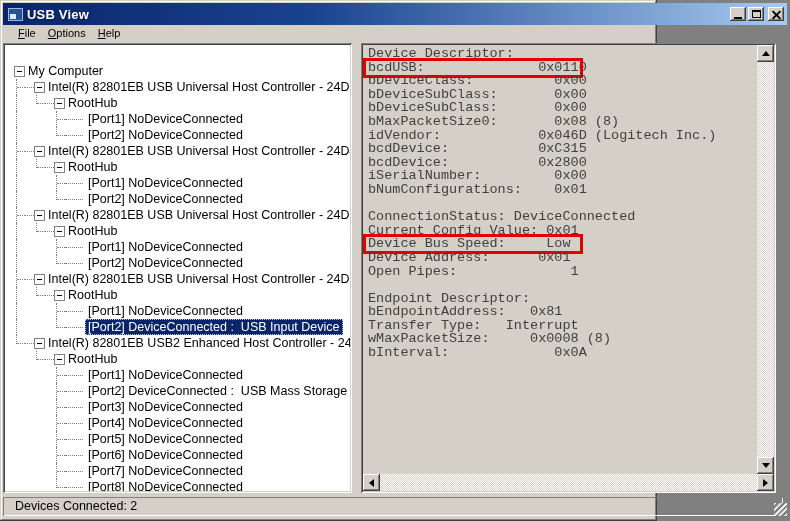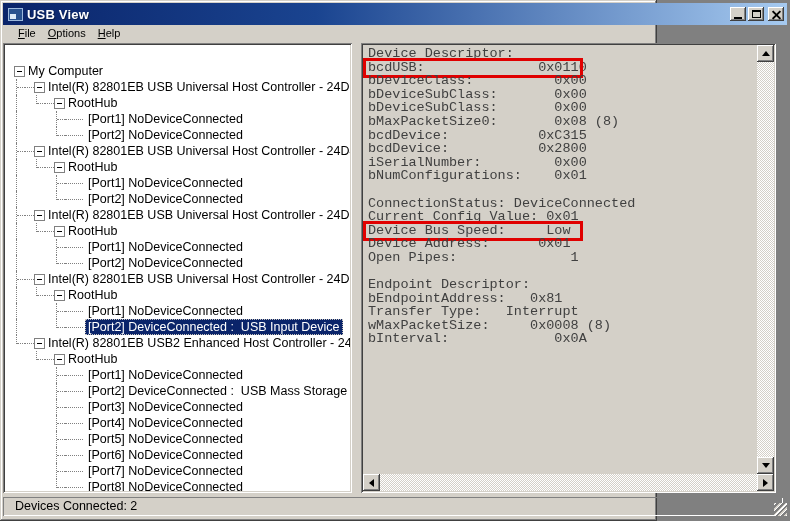--- a/index.html
+++ b/index.html
@@ -347,20 +347,21 @@
   </div>
 
   <div id="details-panel" class="sunken">
     <div id="details-text">
         <div class="line">Device Descriptor:</div>
         <div class="line hl">bcdUSB:              0x0110<span class="hlbox"></span></div>
         <div class="line">bDeviceClass:          0x00</div>
         <div class="line">bDeviceSubClass:       0x00</div>
         <div class="line">bDeviceSubClass:       0x00</div>
         <div class="line">bMaxPacketSize0:       0x08 (8)</div>
+        <div class="line">idVendor:            0x046D (Logitech Inc.)</div>
         <div class="line">bcdDevice:           0xC315</div>
         <div class="line">bcdDevice:           0x2800</div>
         <div class="line">iSerialNumber:         0x00</div>
         <div class="line">bNumConfigurations:    0x01</div>
         <div class="line"></div>
         <div class="line">ConnectionStatus: DeviceConnected</div>
         <div class="line">Current Config Value: 0x01</div>
         <div class="line hl">Device Bus Speed:     Low<span class="hlbox"></span></div>
         <div class="line">Device Address:      0x01</div>
         <div class="line">Open Pipes:              1</div>

